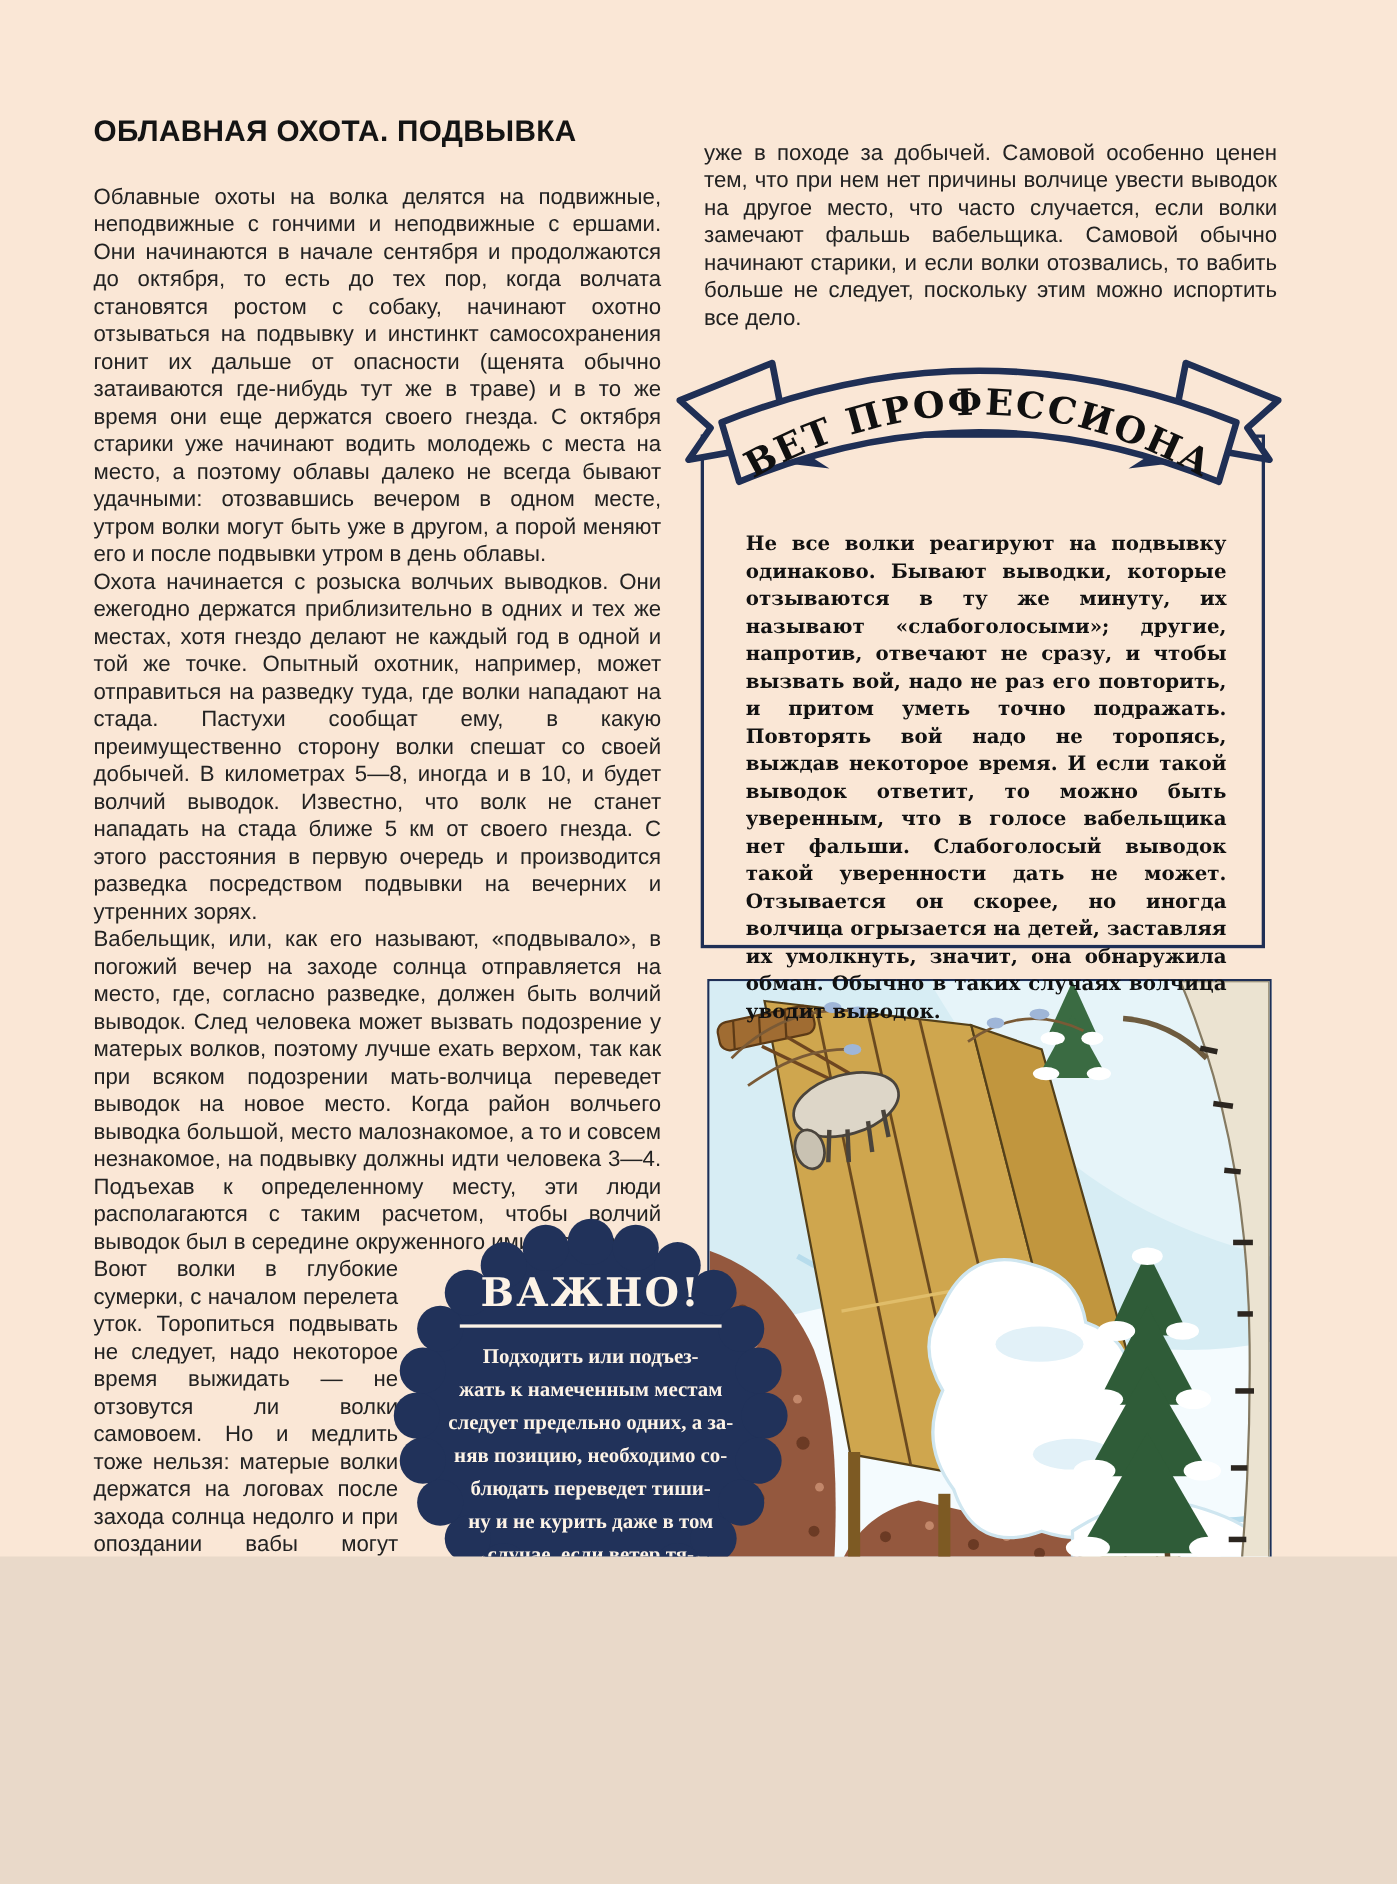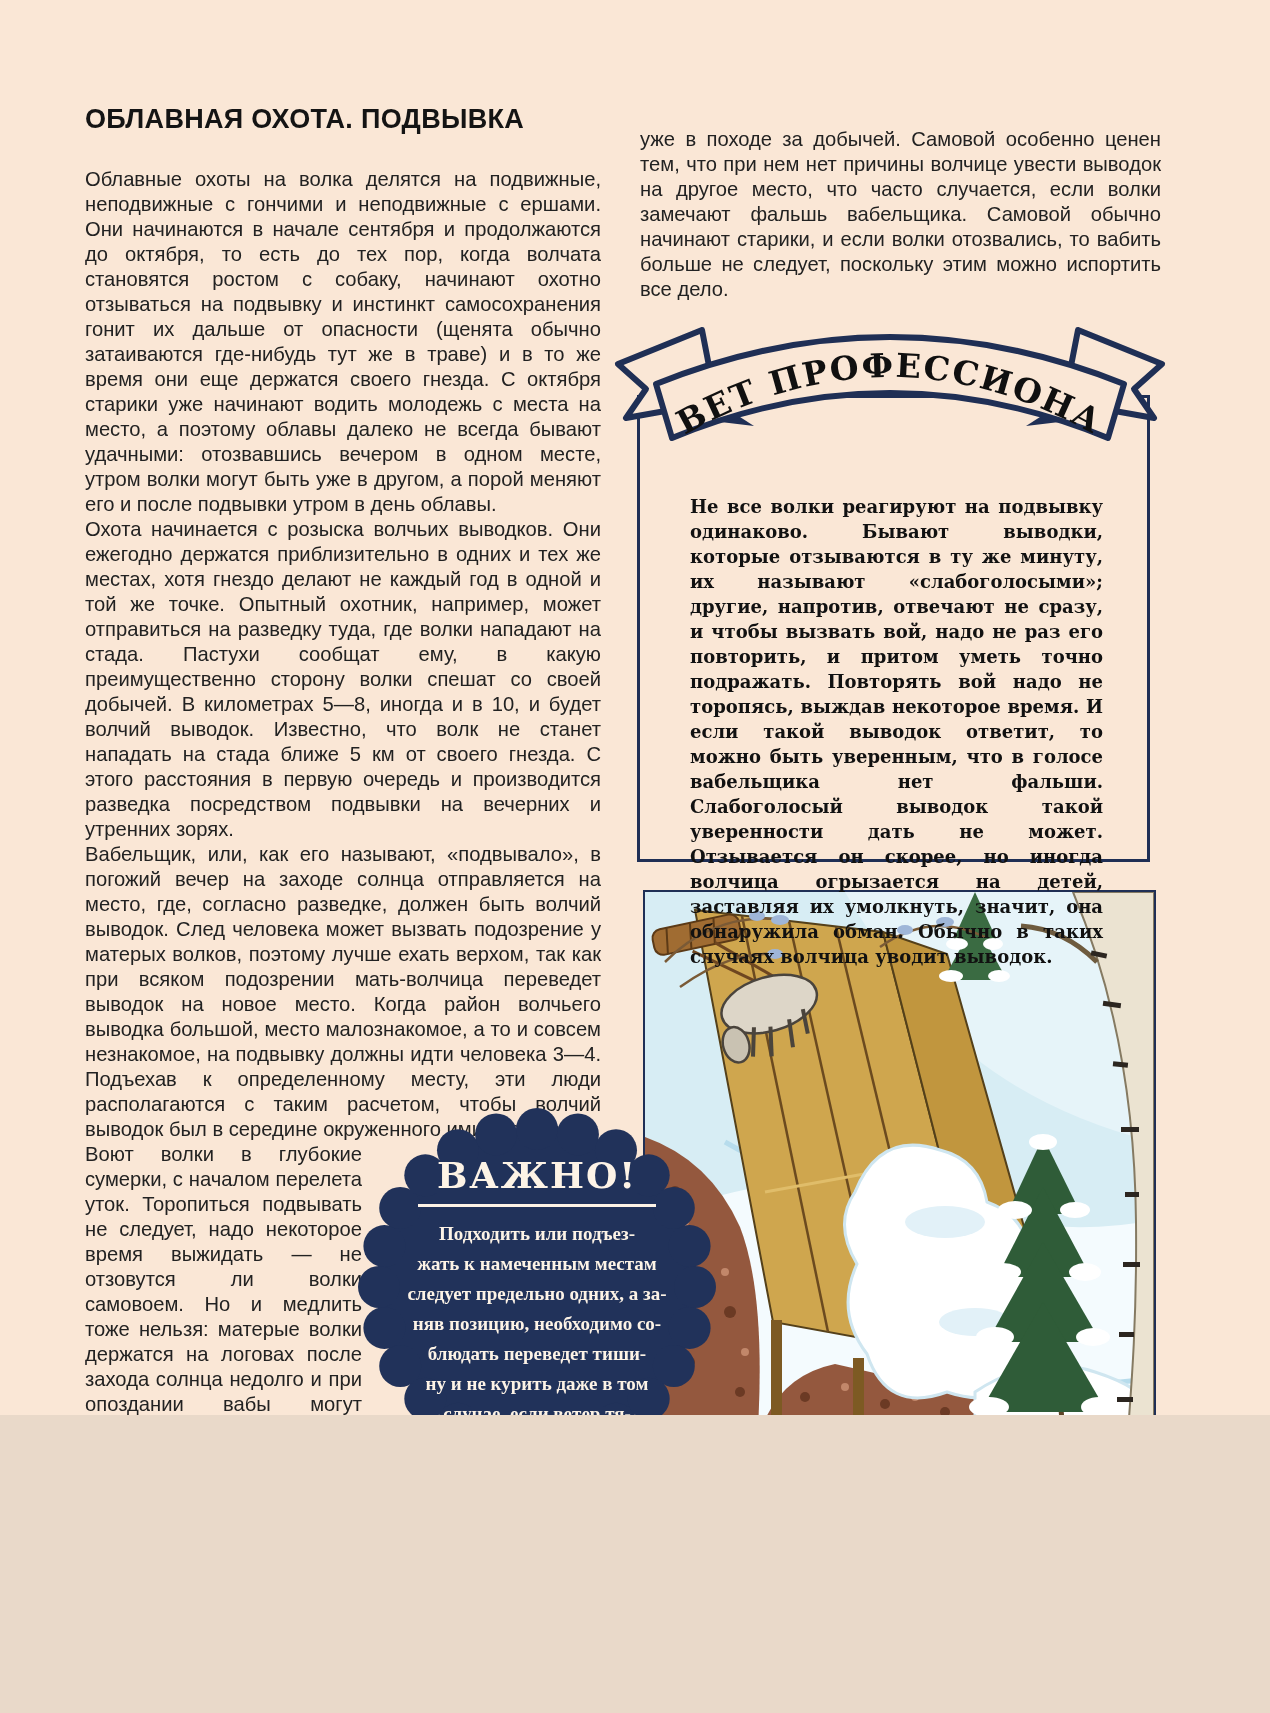--- a/index.html
+++ b/index.html
@@ -6,21 +6,21 @@
   body{background:#e9d9c9;font-family:"Liberation Sans",sans-serif;}
   .page{position:relative;width:1270px;height:1415px;background:#fae7d6;overflow:hidden;margin:0 auto;color:#1f1f1f;}
   .abs{position:absolute;}
   .title{left:85px;top:104px;width:540px;font-size:27px;font-weight:bold;letter-spacing:.3px;color:#141414;margin:0;}
   .col p{margin:0;text-align:justify;font-size:20.2px;line-height:25px;color:#222;}
   .col-left{left:85px;top:167px;width:516px;}
   .col-left p.narrow{width:277px;}
   .col-right{left:640px;top:127px;width:521px;}
   
   .tip-box{left:637px;top:395px;width:513px;height:467px;border:3px solid #1f2f55;box-sizing:border-box;z-index:1;}
-  .tip-text{margin:16px;padding:80px 28px 0 34px;font-family:"DejaVu Serif",serif;font-weight:bold;font-size:18px;line-height:25px;text-align:justify;color:#111;}
+  .tip-text{margin:4px;padding:80px 28px 0 34px;font-family:"DejaVu Serif",serif;font-weight:bold;font-size:18px;line-height:25px;text-align:justify;color:#111;}
   .ribbon{left:602px;top:286px;width:576px;height:195px;z-index:2;}
   
   .illus{left:643px;top:890px;width:509px;height:552px;border:2px solid #1f2f55;box-sizing:content-box;background:#d7edf4;z-index:0;}
   .illus svg{display:block;}
   .caption{left:645px;top:1450px;width:500px;font-size:21px;color:#7f1d1d;}
   
   .badge{left:356px;top:1106px;width:362px;height:362px;z-index:3;}
   .badge svg{position:absolute;left:0;top:0;}
   .badge-content{position:absolute;left:21px;top:48px;width:320px;text-align:center;color:#fdf3e6;font-family:"DejaVu Serif",serif;font-weight:bold;}
   .badge-title{font-size:36px;letter-spacing:2px;}

